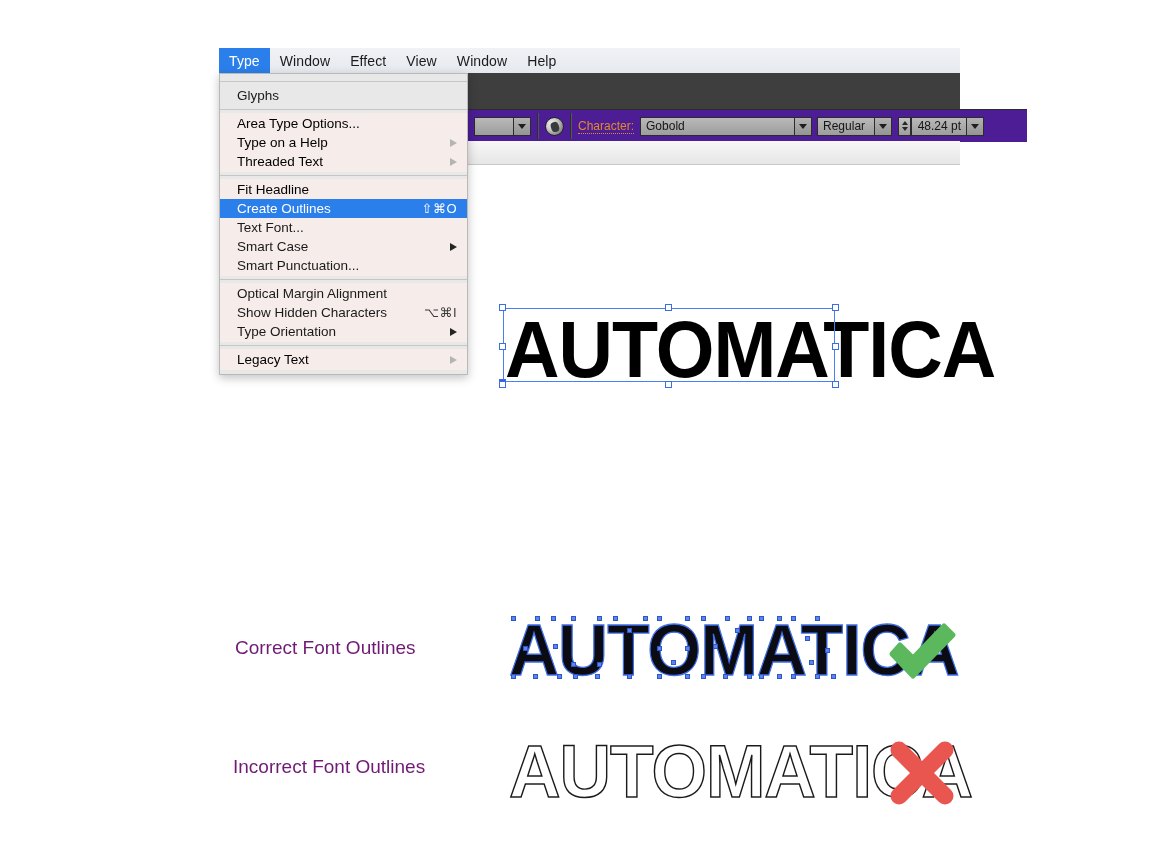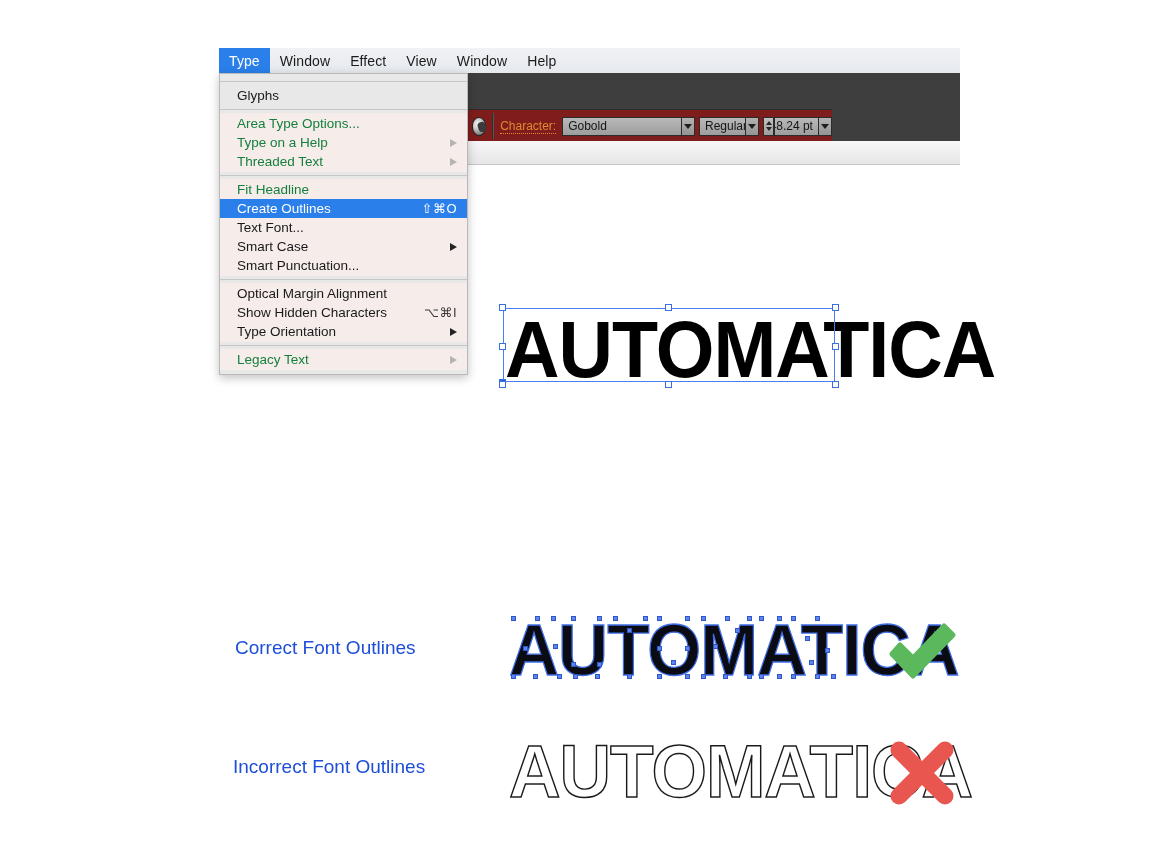--- a/index.html
+++ b/index.html
@@ -57,23 +57,23 @@
     top: 25px;
     width: 741px;
     height: 68px;
     background: #3e3e3e;
     border-bottom: 1px solid #1e1e1e;
   }
   .toolbar-row {
     position: absolute;
     left: 0;
     top: 36px;
-    width: 613px;
+    width: 808px;
     height: 32px;
-    background: #7f1d1d;
+    background: #4c1d95;
     border-top: 1px solid #2b2b2b;
     display: flex;
     align-items: center;
   }
   .tb-sep {
     width: 1px;
     height: 26px;
     background: #2e2e2e;
     border-right: 1px solid #555;
     margin: 0 6px;
@@ -185,21 +185,21 @@
   .menu-item {
     height: 19px;
     display: flex;
     align-items: center;
     padding: 0 10px 0 17px;
     font-size: 13.5px;
     color: #1a1a1a;
     position: relative;
     white-space: nowrap;
   }
-  .menu-item.disabled { color: #15803d; }
+  .menu-item.disabled { color: #000000; }
   .menu-item.selected {
     background: #2a7fea;
     color: #ffffff;
   }
   .menu-item .mlabel { flex: 1; }
   .menu-item .shortcut {
     font-size: 13px;
     color: #3a3a3a;
     letter-spacing: .5px;
     margin-left: 16px;
@@ -269,21 +269,21 @@
     top: 304px;
     width: 340px;
     height: 82px;
     pointer-events: none;
   }
 
   
   .row-label {
     position: absolute;
     font-size: 19px;
-    color: #1d4ed8;
+    color: #701a75;
     white-space: nowrap;
   }
   .row-label.correct { left: 235px; top: 637px; }
   .row-label.incorrect { left: 233px; top: 756px; }
 
   .word-outlined-anchors {
     position: absolute;
     left: 509px;
     top: 614px;
     width: 330px;

